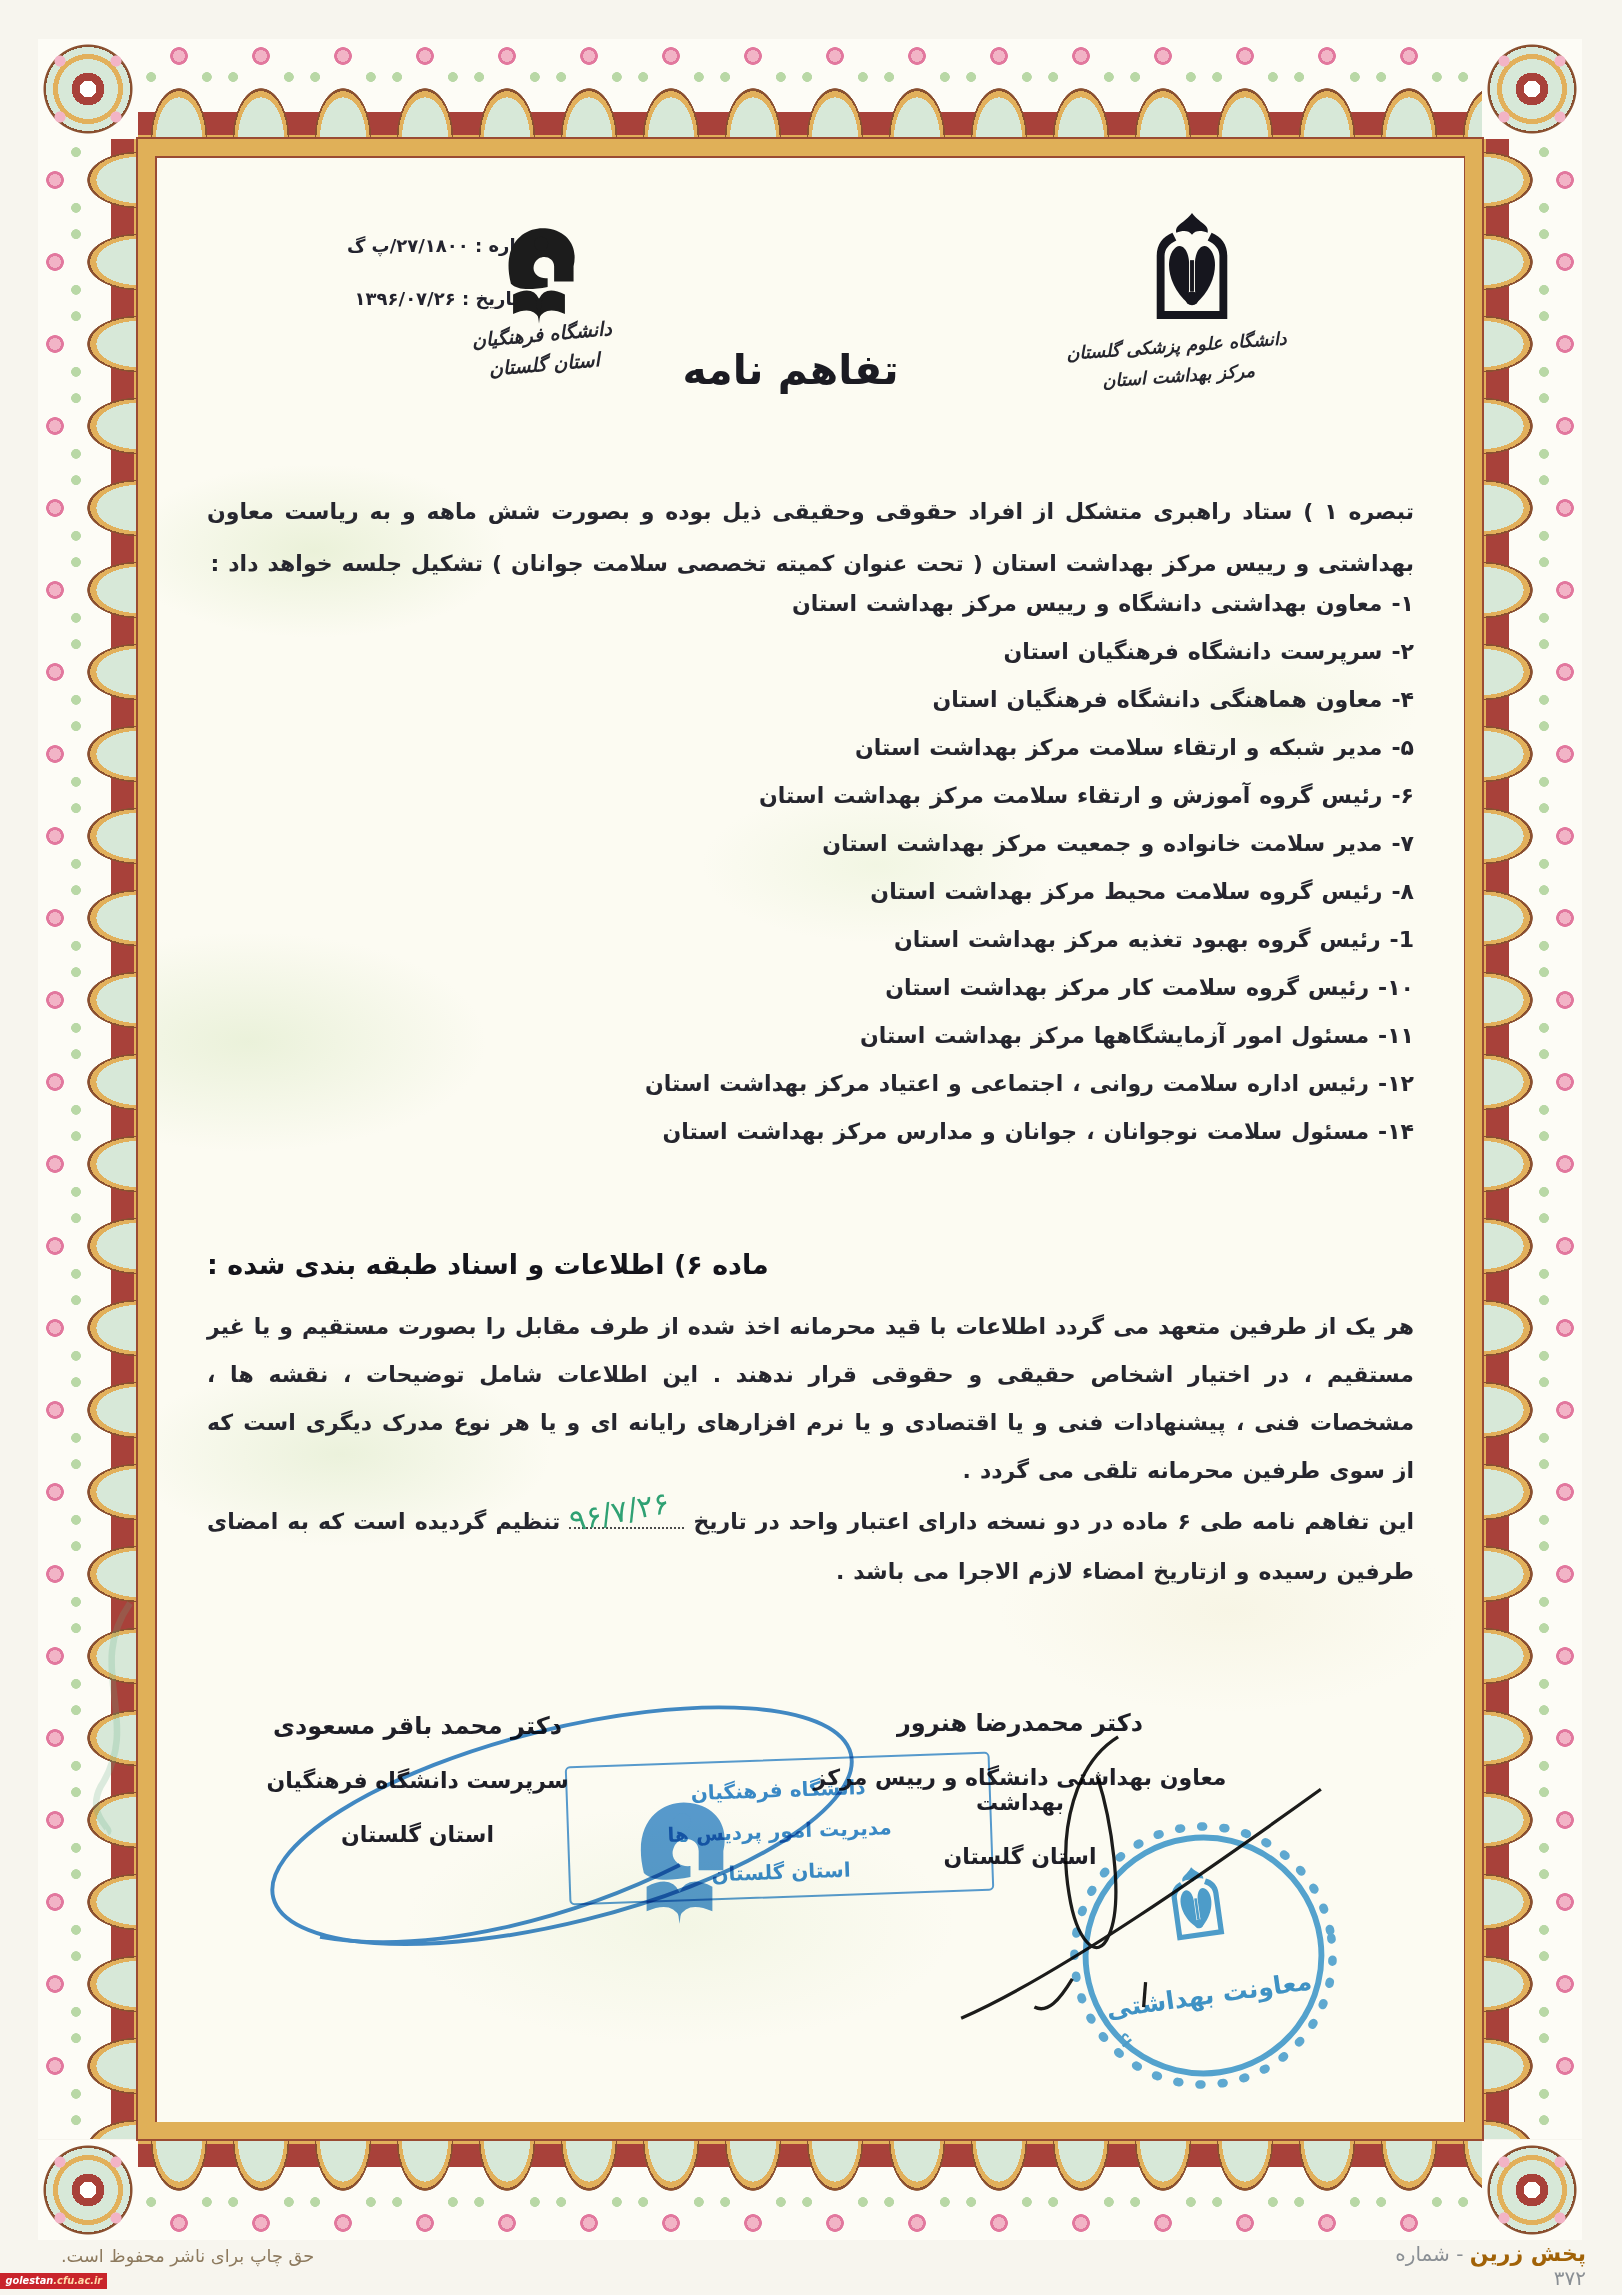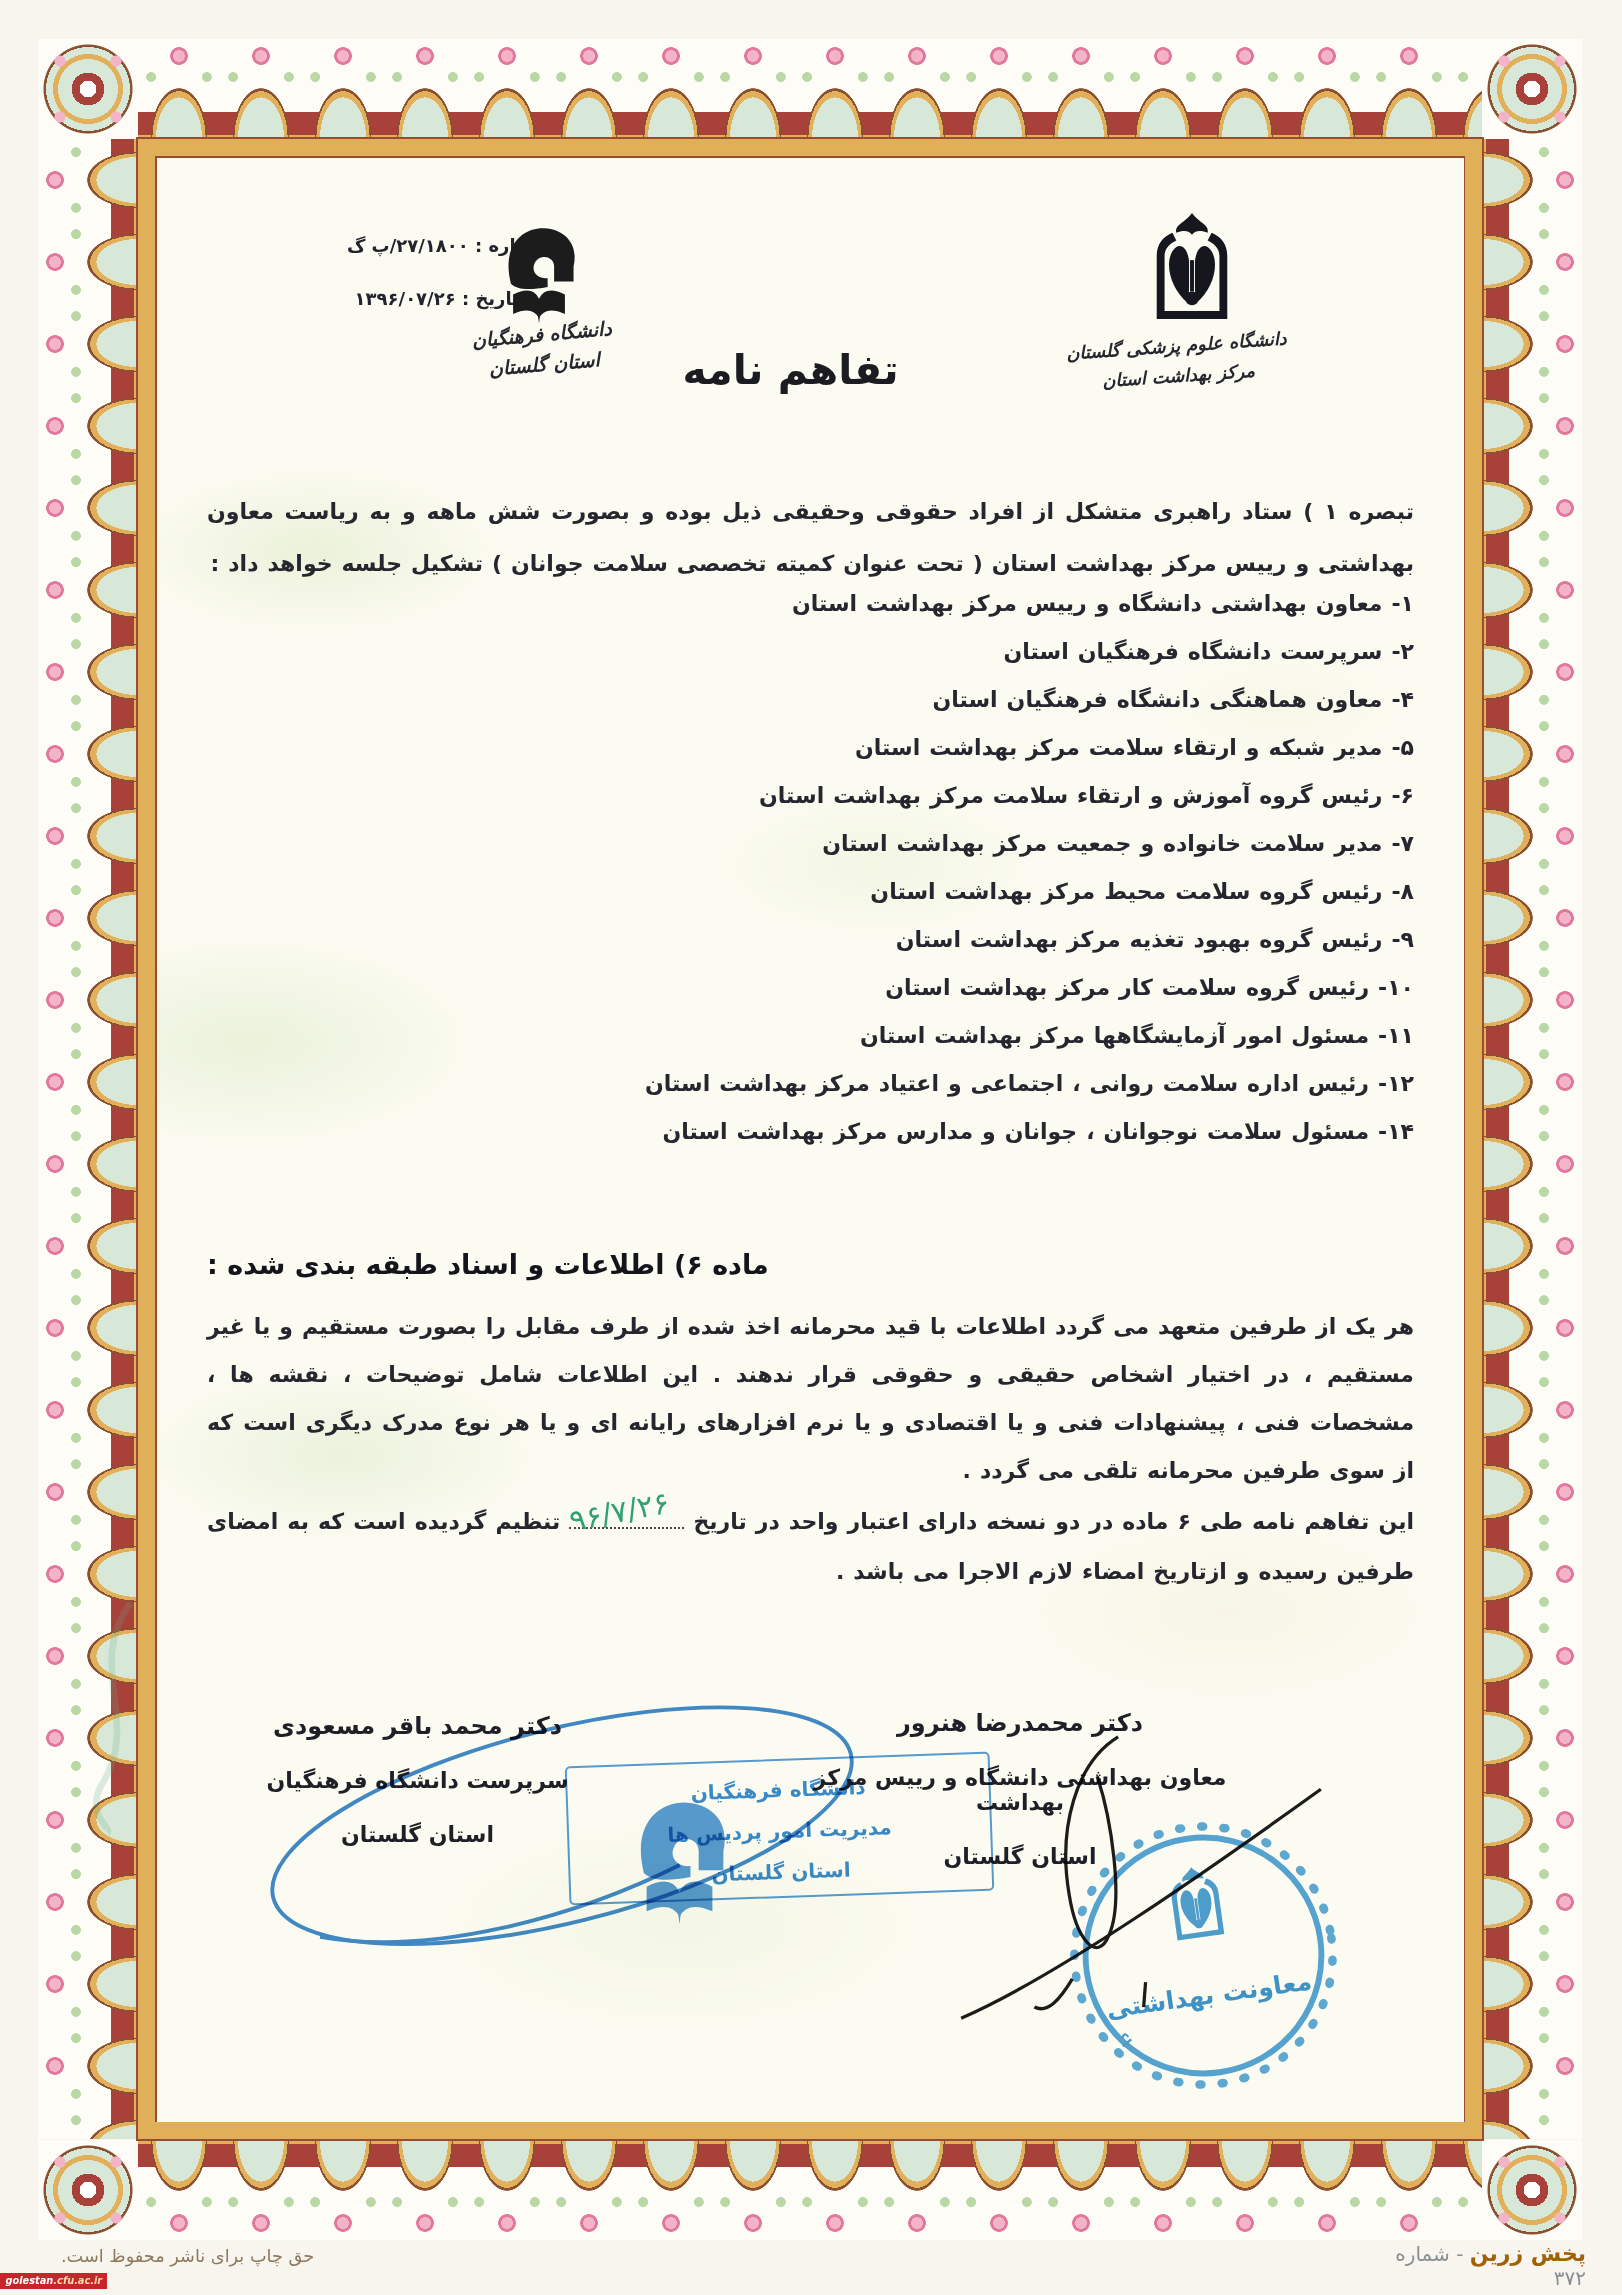--- a/index.html
+++ b/index.html
@@ -134,21 +134,21 @@
   <div class="abs para" style="left:208px;top:486px;width:1207px;line-height:52px;">تبصره ۱ ) ستاد راهبری متشکل از افراد حقوقی وحقیقی ذیل بوده و بصورت شش ماهه و به ریاست معاون بهداشتی و رییس مرکز بهداشت استان ( تحت عنوان کمیته تخصصی سلامت جوانان ) تشکیل جلسه خواهد داد :</div>
 
   <div class="abs" style="left:208px;top:580px;width:1207px;">
     <div class="member">۱- معاون بهداشتی دانشگاه و رییس مرکز بهداشت استان</div>
     <div class="member">۲- سرپرست دانشگاه فرهنگیان استان</div>
     <div class="member">۴- معاون هماهنگی دانشگاه فرهنگیان استان</div>
     <div class="member">۵- مدیر شبکه و ارتقاء سلامت مرکز بهداشت استان</div>
     <div class="member">۶- رئیس گروه آموزش و ارتقاء سلامت مرکز بهداشت استان</div>
     <div class="member">۷- مدیر سلامت خانواده و جمعیت مرکز بهداشت استان</div>
     <div class="member">۸- رئیس گروه سلامت محیط مرکز بهداشت استان</div>
-    <div class="member">۹- رئیس گروه بهبود تغذیه مرکز بهداشت استان</div>
+    <div class="member">1- رئیس گروه بهبود تغذیه مرکز بهداشت استان</div>
     <div class="member">۱۰- رئیس گروه سلامت کار مرکز بهداشت استان</div>
     <div class="member">۱۱- مسئول امور آزمایشگاهها مرکز بهداشت استان</div>
     <div class="member">۱۲- رئیس اداره سلامت روانی ، اجتماعی و اعتیاد مرکز بهداشت استان</div>
     <div class="member">۱۴- مسئول سلامت نوجوانان ، جوانان و مدارس مرکز بهداشت استان</div>
   </div>
 
   <div class="abs h6" style="left:208px;top:1249px;width:1207px;">ماده ۶) اطلاعات و اسناد طبقه بندی شده :</div>
   <div class="abs para" style="left:208px;top:1303px;width:1207px;line-height:48px;">هر یک از طرفین متعهد می گردد اطلاعات با قید محرمانه اخذ شده از طرف مقابل را بصورت مستقیم و یا غیر مستقیم ، در اختیار اشخاص حقیقی و حقوقی قرار ندهند . این اطلاعات شامل توضیحات ، نقشه ها ، مشخصات فنی ، پیشنهادات فنی و یا اقتصادی و یا نرم افزارهای رایانه ای و یا هر نوع مدرک دیگری است که از سوی طرفین محرمانه تلقی می گردد .</div>
 
   <div class="abs para" style="left:208px;top:1497px;width:1207px;line-height:50px;">

